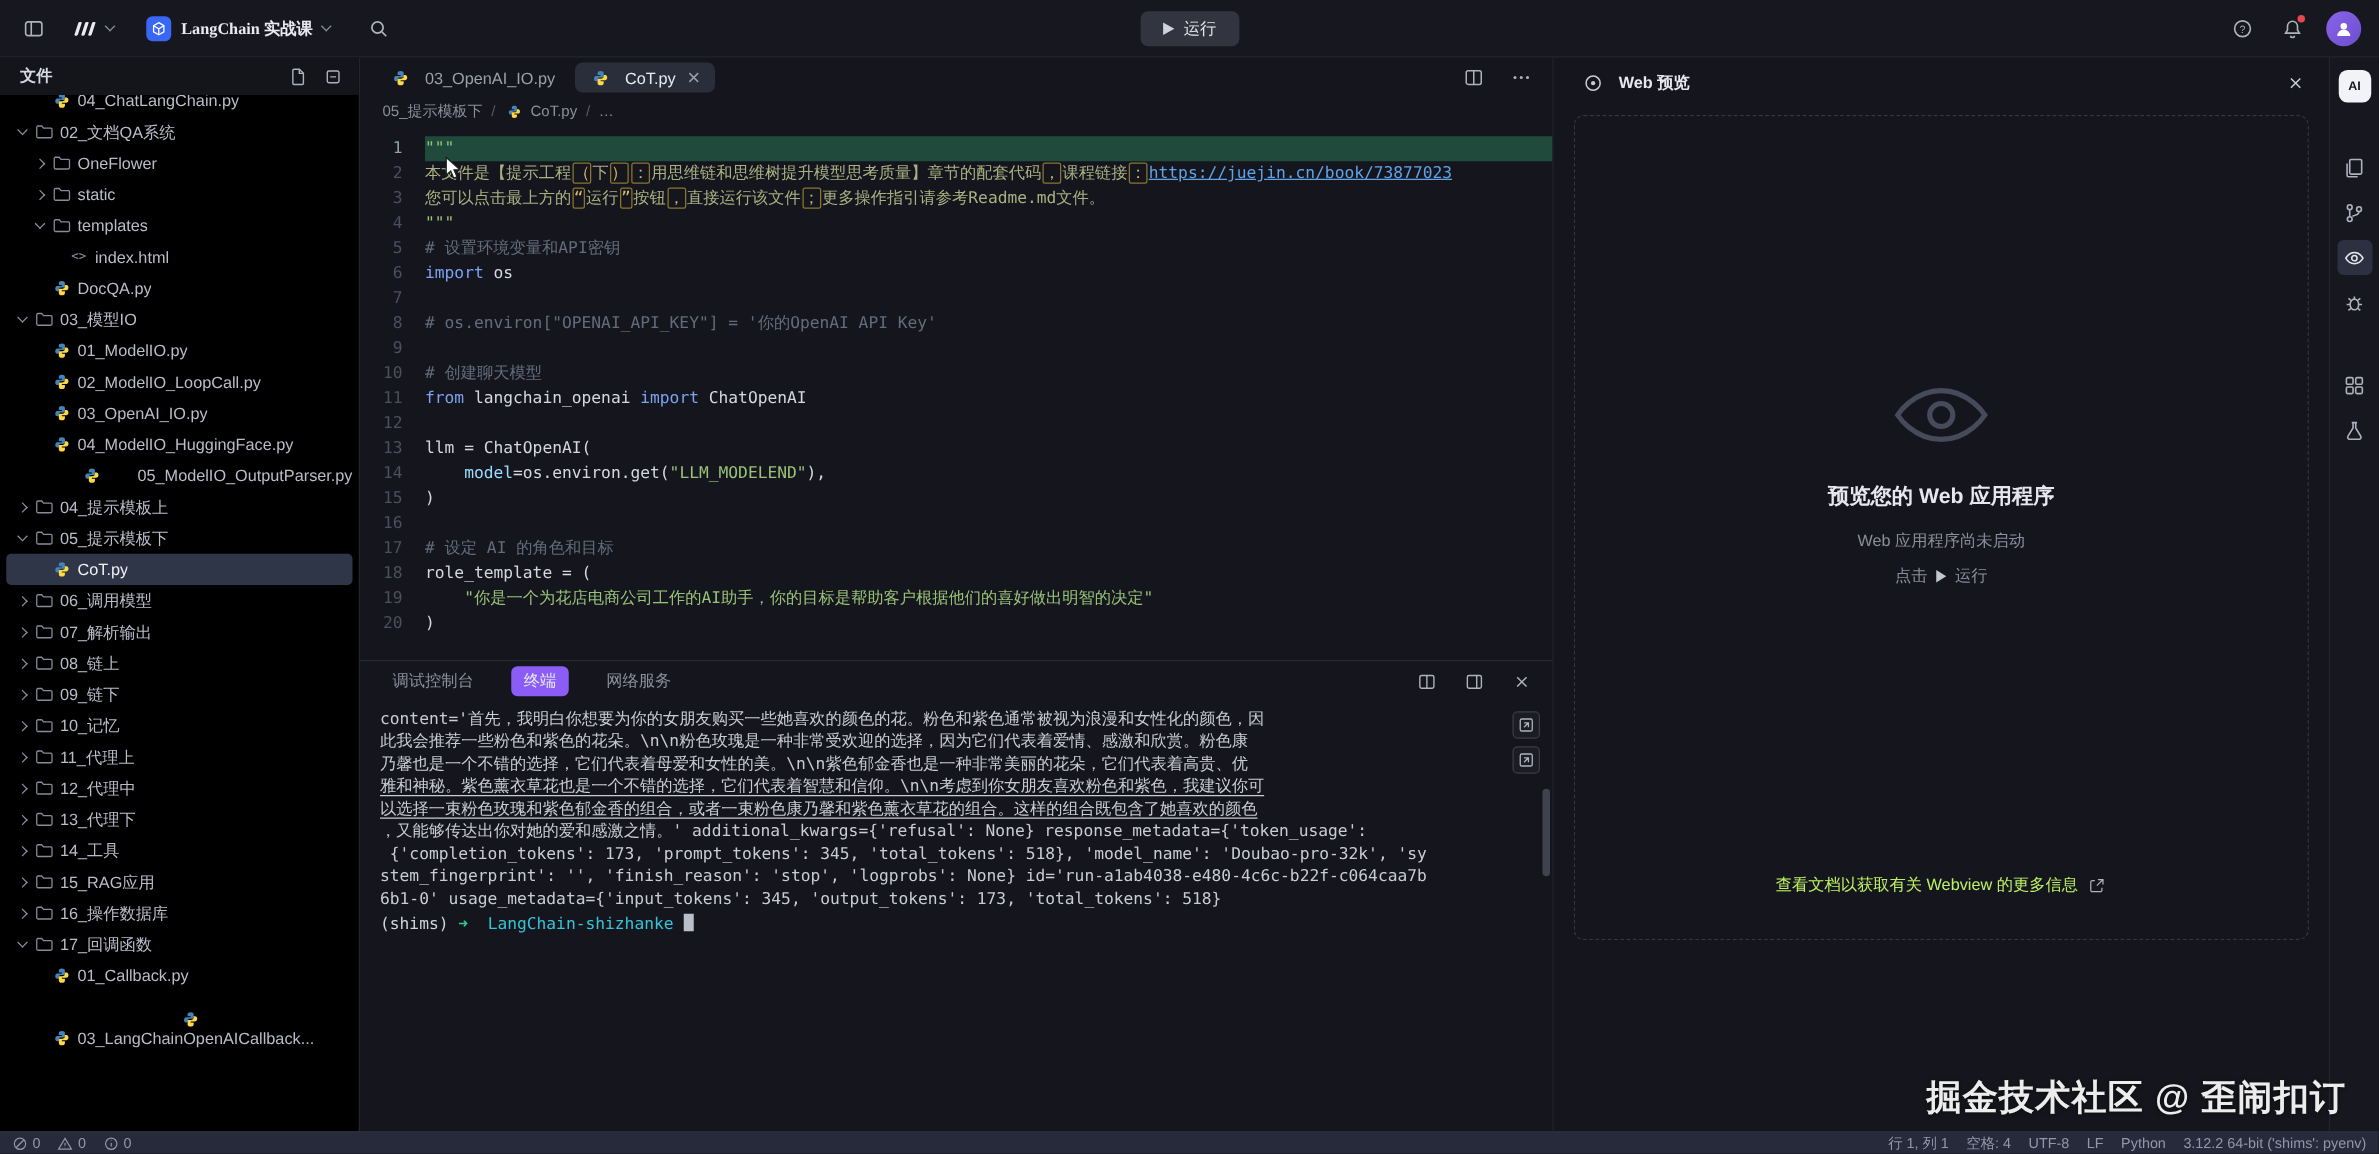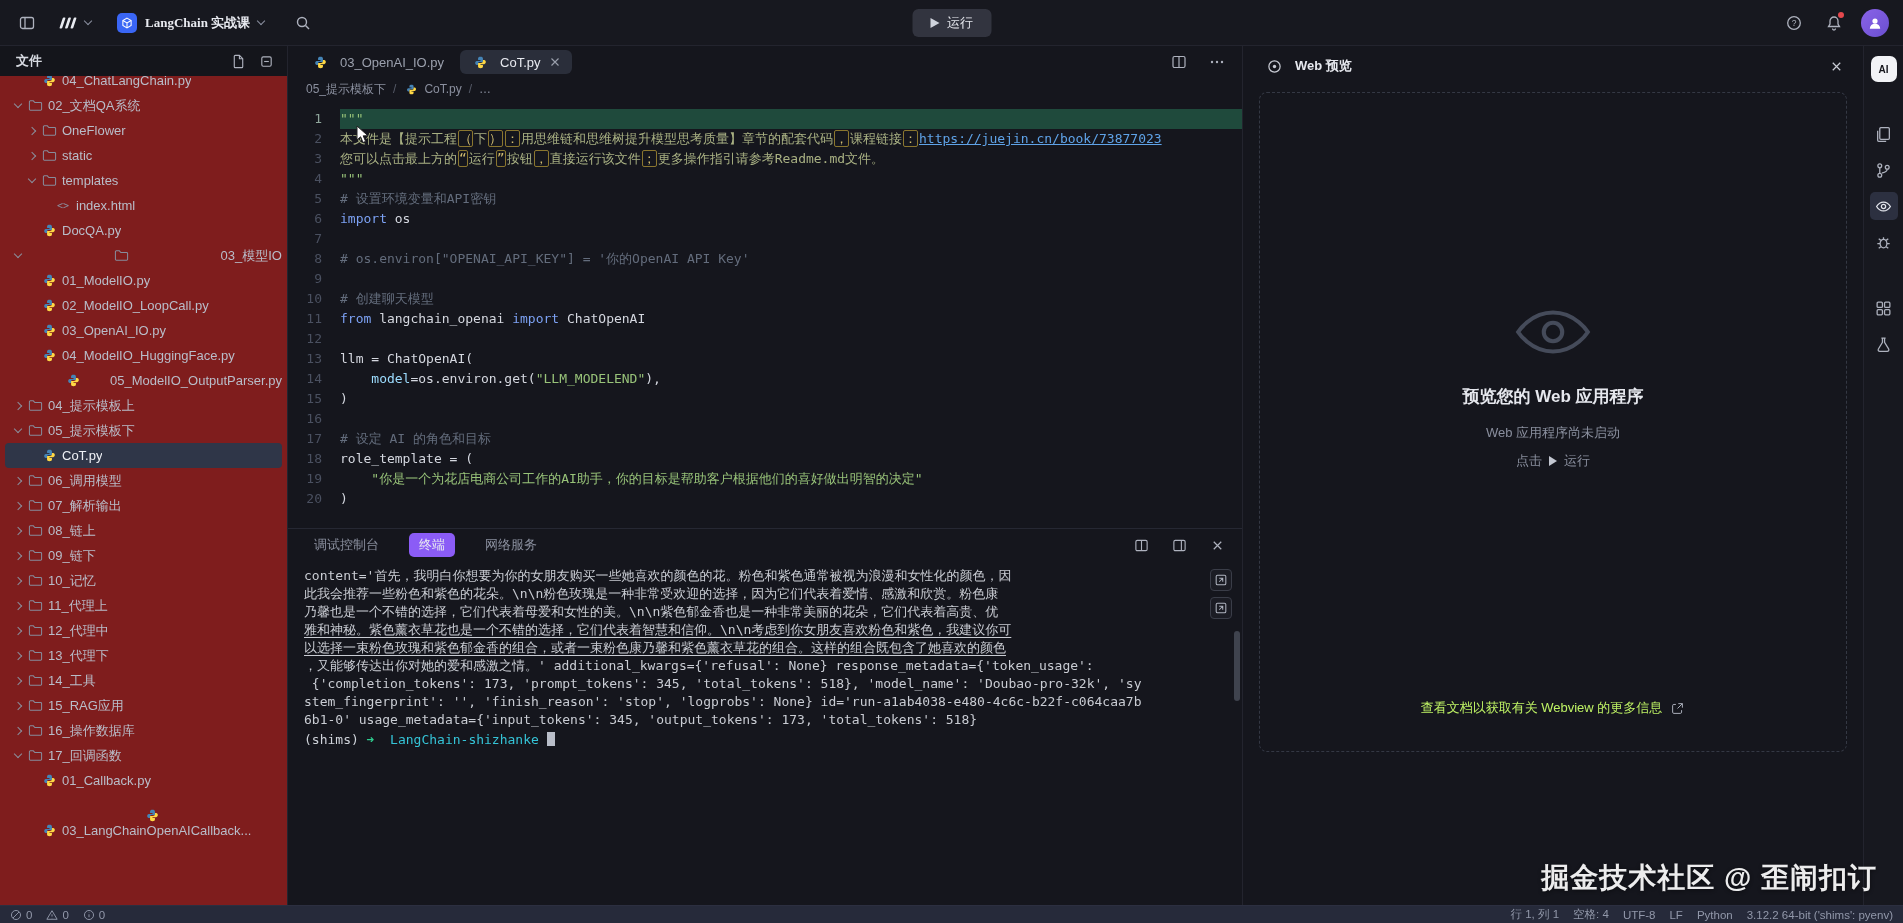--- a/index.html
+++ b/index.html
@@ -29,21 +29,21 @@
   .tb-right { margin-left:auto; display:flex; align-items:center; gap:14px; }
   .bell-wrap { position:relative; }
   .red-dot { position:absolute; top:2px; right:3px; width:6px; height:6px; border-radius:50%; background:#e5484d; }
   .avatar { width:28px; height:28px; border-radius:50%; background:linear-gradient(135deg,#8a63e8,#6a4fd0);
     display:inline-flex; align-items:center; justify-content:center; cursor:pointer; }
 
   
   .main { flex:1; display:flex; min-height:0; }
 
   
-  .sidebar { width:288px; flex:none; background:#7f1d1d; border-right:1px solid #23242e;
+  .sidebar { width:288px; flex:none; background:#000000; border-right:1px solid #23242e;
     display:flex; flex-direction:column; }
   .sb-header { height:30px; flex:none; display:flex; align-items:center; padding:0 10px 0 16px;
     font-size:13px; color:#d6d9e0; font-weight:700; background:#14151b; z-index:2; }
   .sb-actions { margin-left:auto; display:flex; gap:6px; color:#9ba0ad; }
   .sb-actions .icon-btn { width:22px; height:22px; }
   .tree { flex:1; overflow:hidden; padding-top:2px; }
   .trow { display:flex; align-items:center; height:25px; font-size:13px; color:#b9bdc9; cursor:pointer;
     white-space:nowrap; border-radius:4px; margin:0 5px; }
   .trow.partial { margin-top:-10px; }
   .trow.sel { background:#2f3648; color:#eef0f5; }
@@ -288,21 +288,21 @@
           <div class="trow" style="padding-left: 20px;">
             <span class="chev blank"></span>
             <span class="ticon">
               <svg width="13" height="13" viewBox="0 0 16 16">
                 <path fill="#4584b6" d="M8 1c-2 0-3 .8-3 2v2h3v1H3.5C2 6 1.5 7.5 1.5 8.5S2 11 3.5 11H5V9.5C5 8 6 7.5 7.5 7.5H11V3c0-1.2-1-2-3-2z"></path>
                 <path fill="#ffd845" d="M8 15c2 0 3-.8 3-2v-2H8v-1h4.5c1.5 0 2-1.5 2-2.5S14 5 12.5 5H11v1.5C11 8 10 8.5 8.5 8.5H5V13c0 1.2 1 2 3 2z"></path>
               </svg>
             </span>
             <span class="tlabel">DocQA.py</span>
           </div>
-          <div class="trow" style="padding-left: 6px; justify-content: space-between;">
+          <div class="trow" style="padding-left: 6px;">
             <span class="chev down"></span>
             <span class="ticon">
               <svg width="15" height="15" viewBox="0 0 16 16" fill="none" stroke="#878c9c" stroke-width="1.1">
                 <path d="M1.5 4a1 1 0 0 1 1-1h3.2l1.6 1.8h6.2a1 1 0 0 1 1 1V12a1 1 0 0 1-1 1h-11a1 1 0 0 1-1-1z"></path>
               </svg>
             </span>
             <span class="tlabel">03_模型IO</span>
           </div>
           <div class="trow" style="padding-left: 20px;">
             <span class="chev blank"></span>

